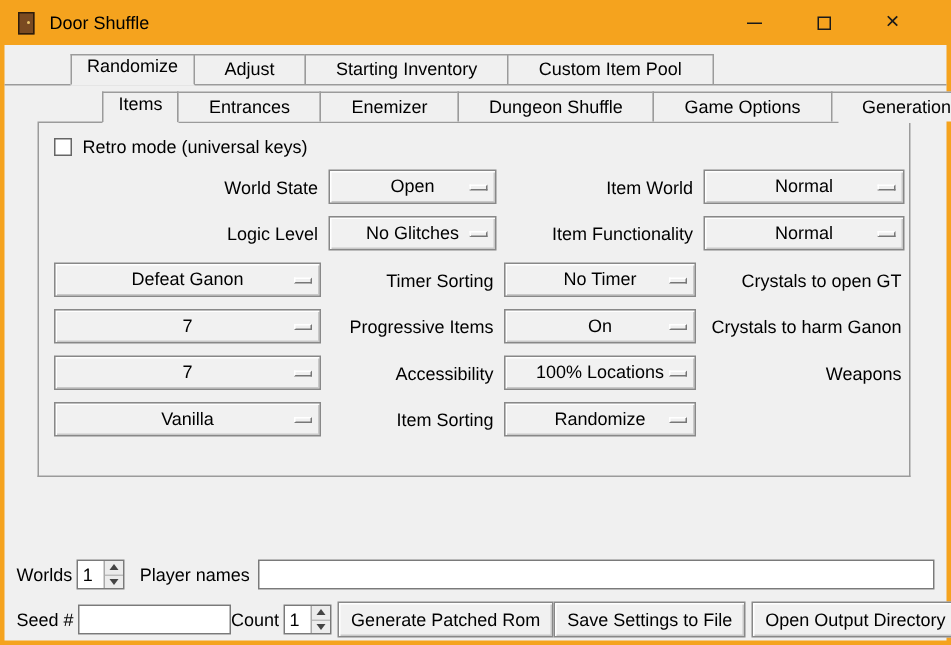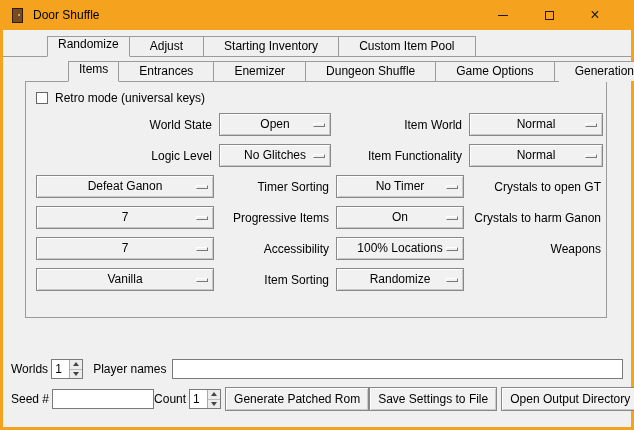--- a/index.html
+++ b/index.html
@@ -42,21 +42,21 @@
   .options-grid { display:grid; grid-template-columns:178px 112px 128px 134px; column-gap:5px; row-gap:8px; align-items:center; margin-top:4px; }
   .optlabel { text-align:right; padding-right:2px; white-space:nowrap; }
   .optmenu { position:relative; height:23px; width:100%; background:#f1f1f1; border:1px solid #888;
              box-shadow:inset 1px 1px 0 #fff, inset -1px -1px 0 #c9c9c9;
              font-family:inherit; font-size:12px; padding:0; cursor:default; }
   .optvalue { display:block; line-height:21px; }
   .ind { position:absolute; right:5px; top:50%; margin-top:-2px; width:12px; height:4px; background:#f0f0f0;
          border:1px solid; border-color:#fff #777 #777 #fff; }
 
   
-  .bottom { position:absolute; left:8px; right:8px; bottom:16px; }
+  .bottom { position:absolute; left:8px; right:8px; bottom:2px; }
   .brow { display:flex; align-items:center; }
   .brow1 { height:22px; margin-bottom:7px; }
   .brow2 { height:24px; }
   .blabel { margin-right:3px; white-space:nowrap; }
   .pn { margin-left:10px; }
   .count { margin-left:0; }
   .entry { height:20px; border:1px solid #7a7a7a; background:#fff; padding:0 3px; font-family:inherit; font-size:12px; outline:none; }
   .flexentry { flex:1; margin-left:2px; min-width:0; }
   .seedentry { width:102px; }
   .spin { display:inline-flex; height:20px; border:1px solid #7a7a7a; background:#fff; flex:none; }

